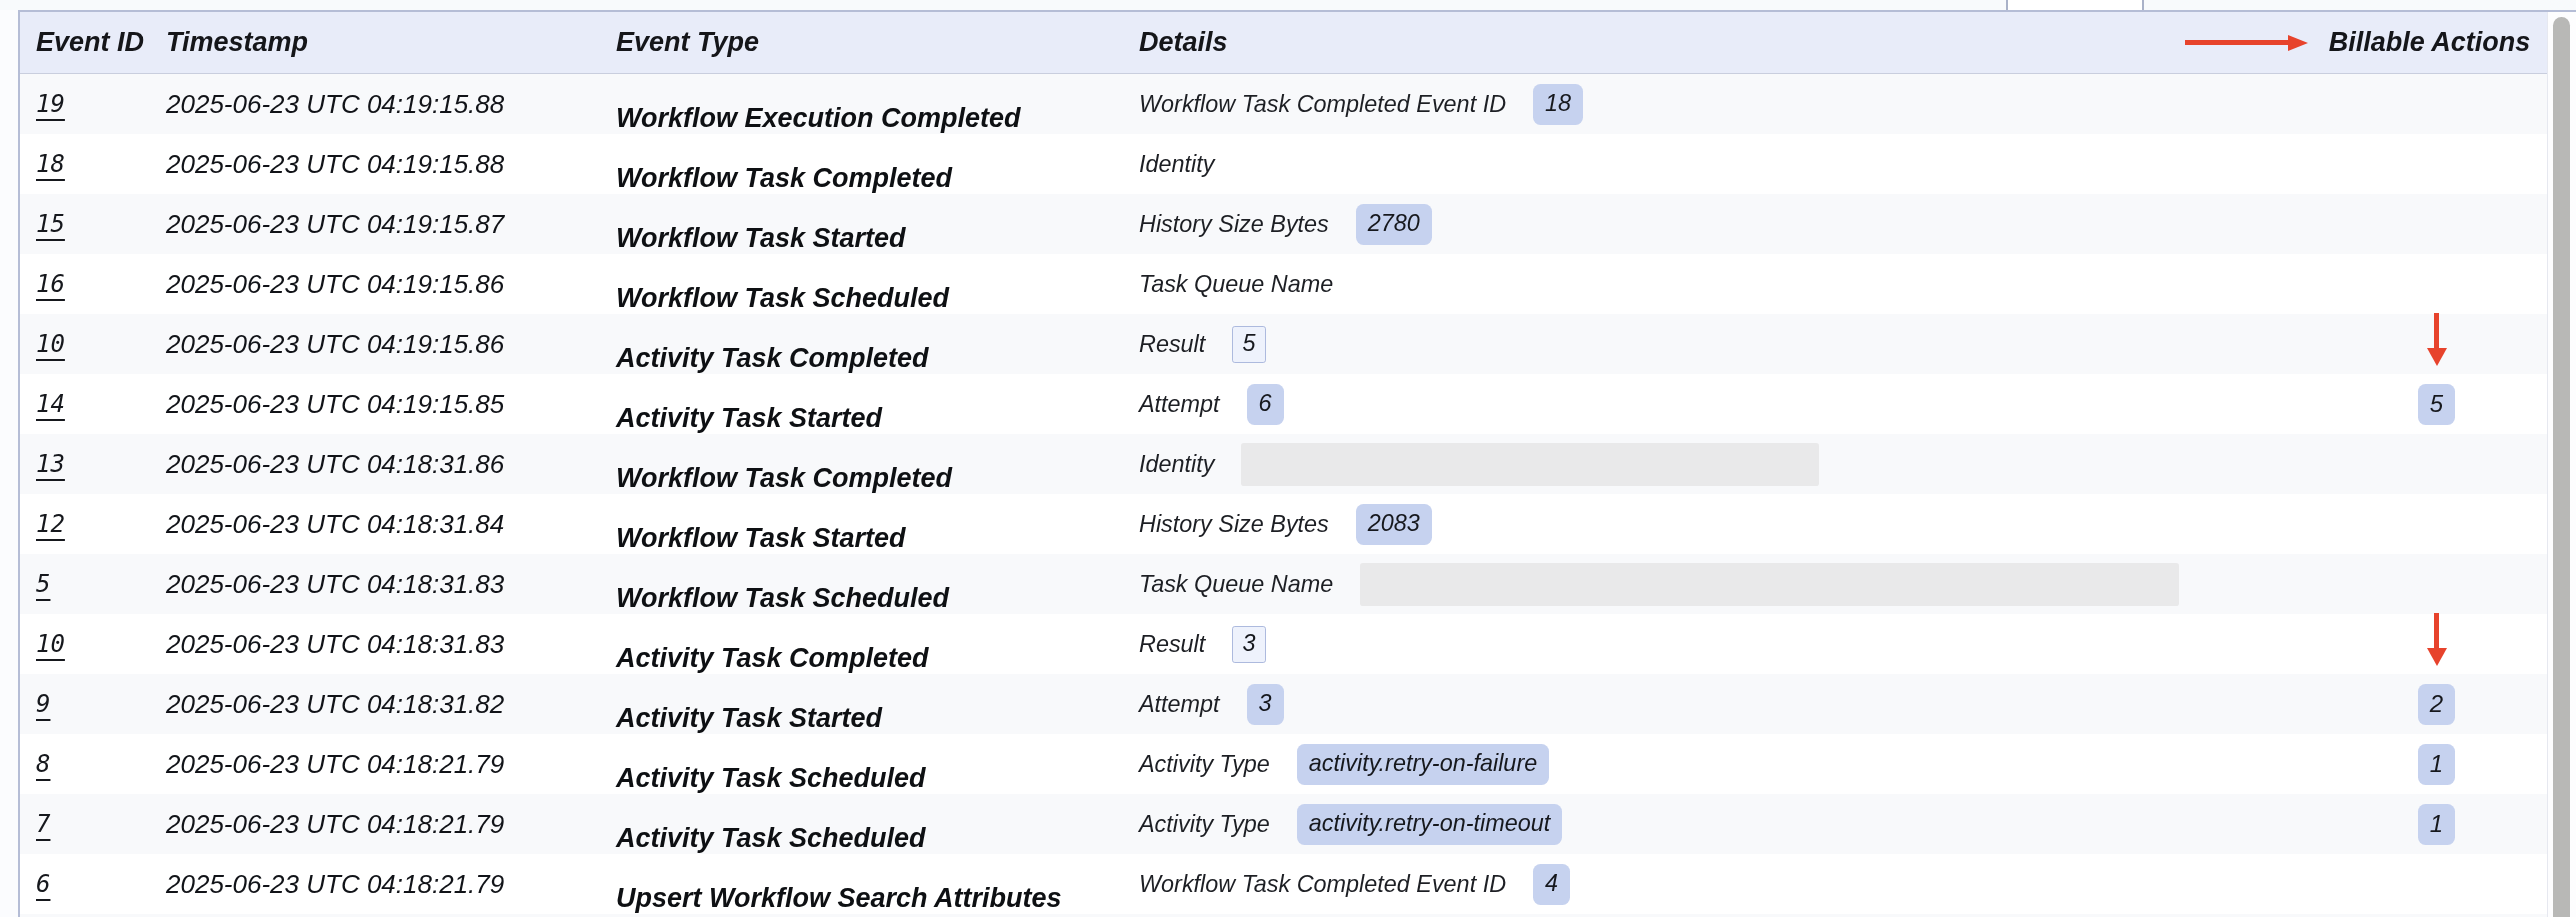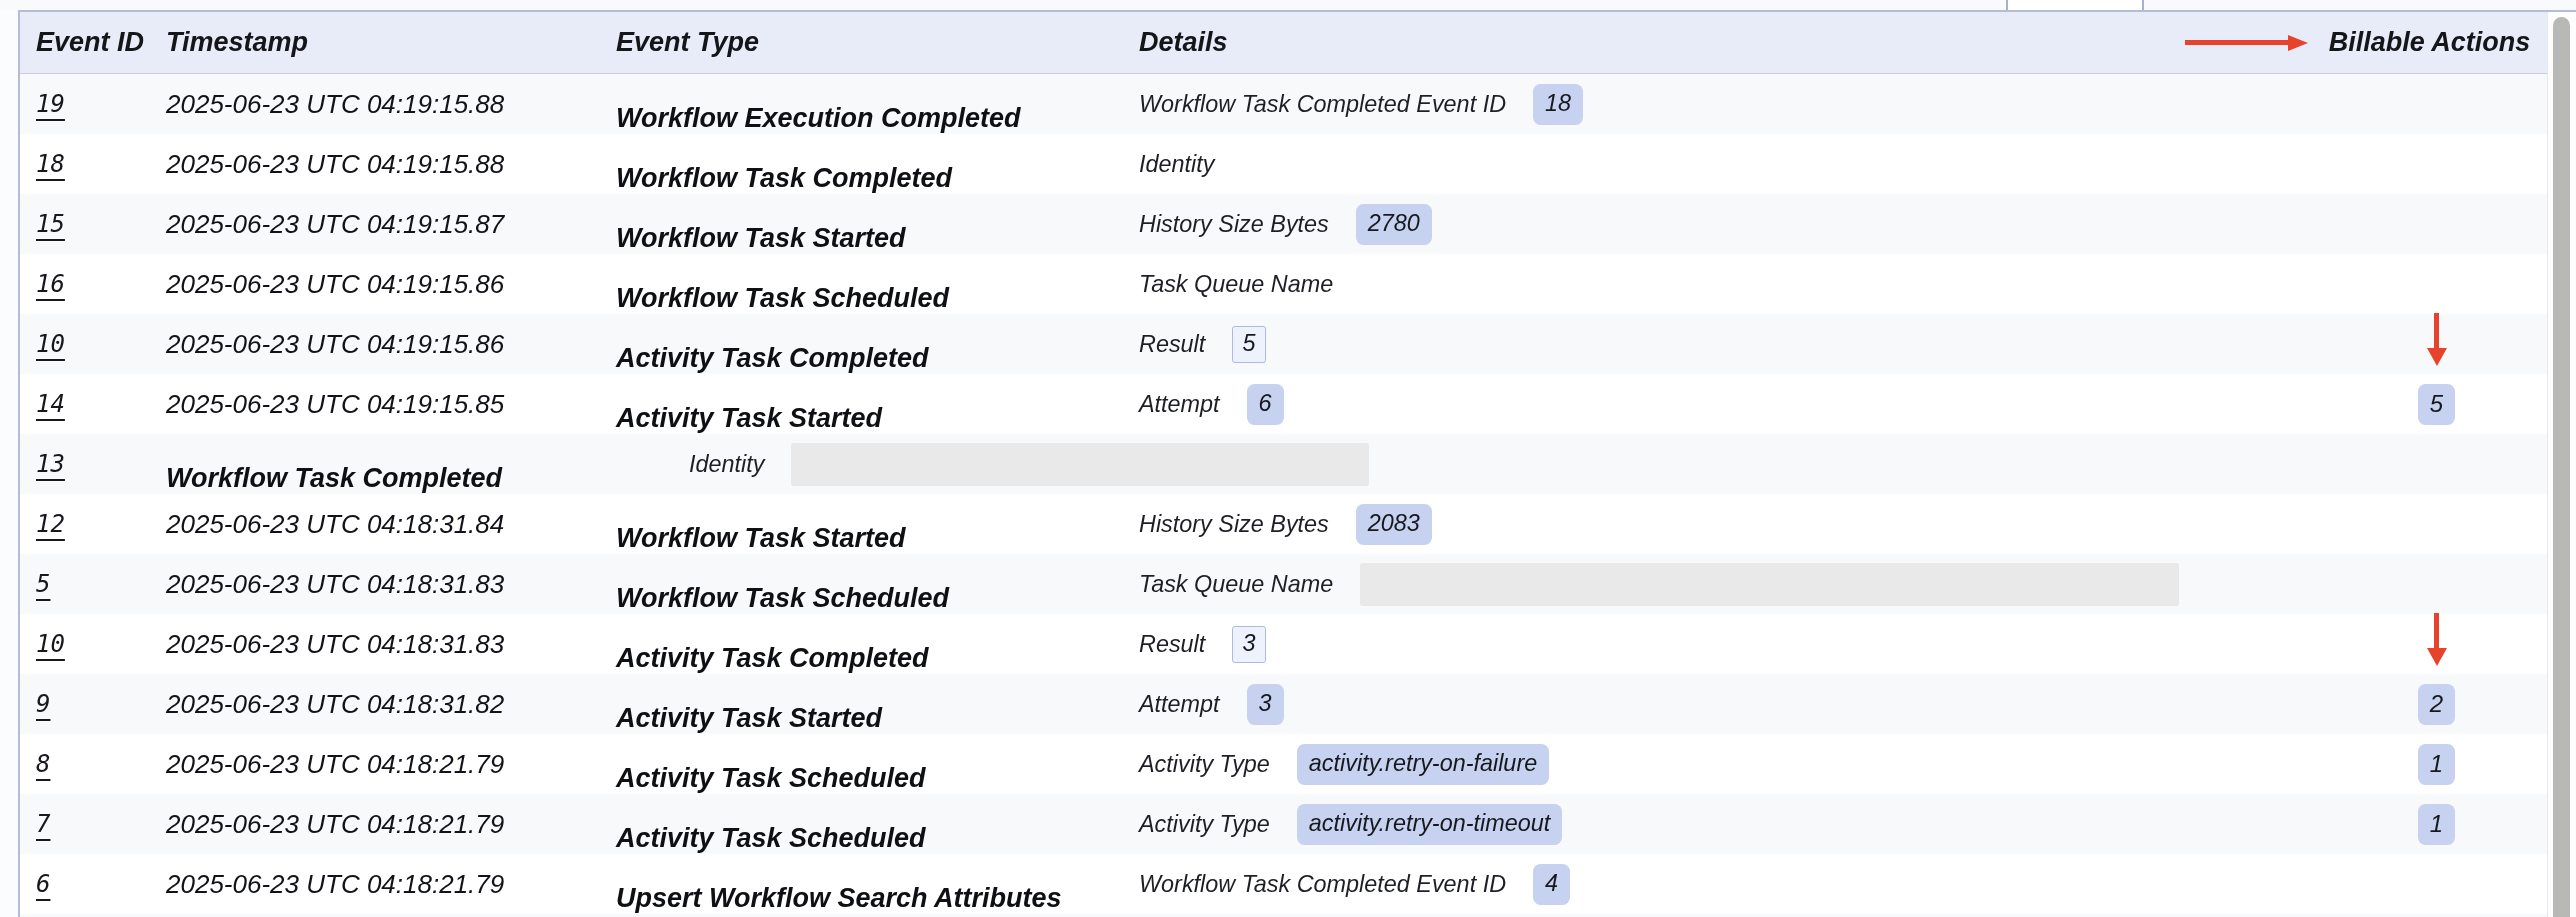--- a/index.html
+++ b/index.html
@@ -169,20 +169,21 @@
       <span class="dlabel">Attempt</span>
       <span class="dvalue badge">6</span>
     </div>
     <div class="cell c-bill">
             <span class="bill-badge">5</span>
           </div>
   </div>
 
   <div class="row">
     <div class="cell c-id"><a class="id-link">13</a></div>
+    <div class="cell c-ts">2025-06-23 UTC 04:18:31.86</div>
     <div class="cell c-type">Workflow Task Completed</div>
     <div class="cell c-details">
       <span class="dlabel">Identity</span>
       <span class="dvalue redacted" style="width: 578px;"></span>
     </div>
     <div class="cell c-bill"></div>
   </div>
 
   <div class="row">
     <div class="cell c-id"><a class="id-link">12</a></div>

